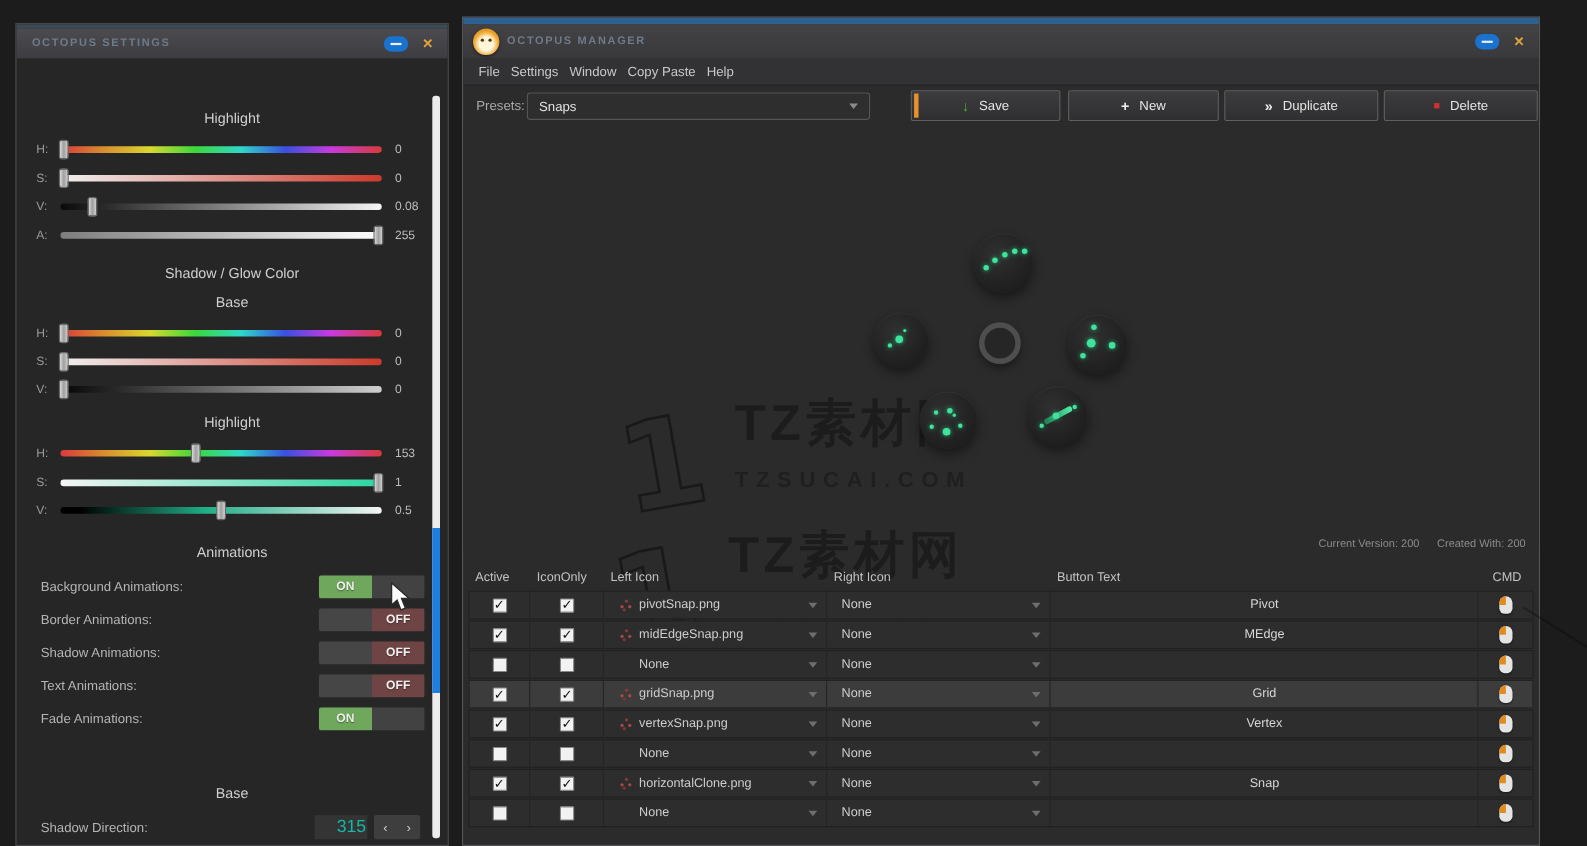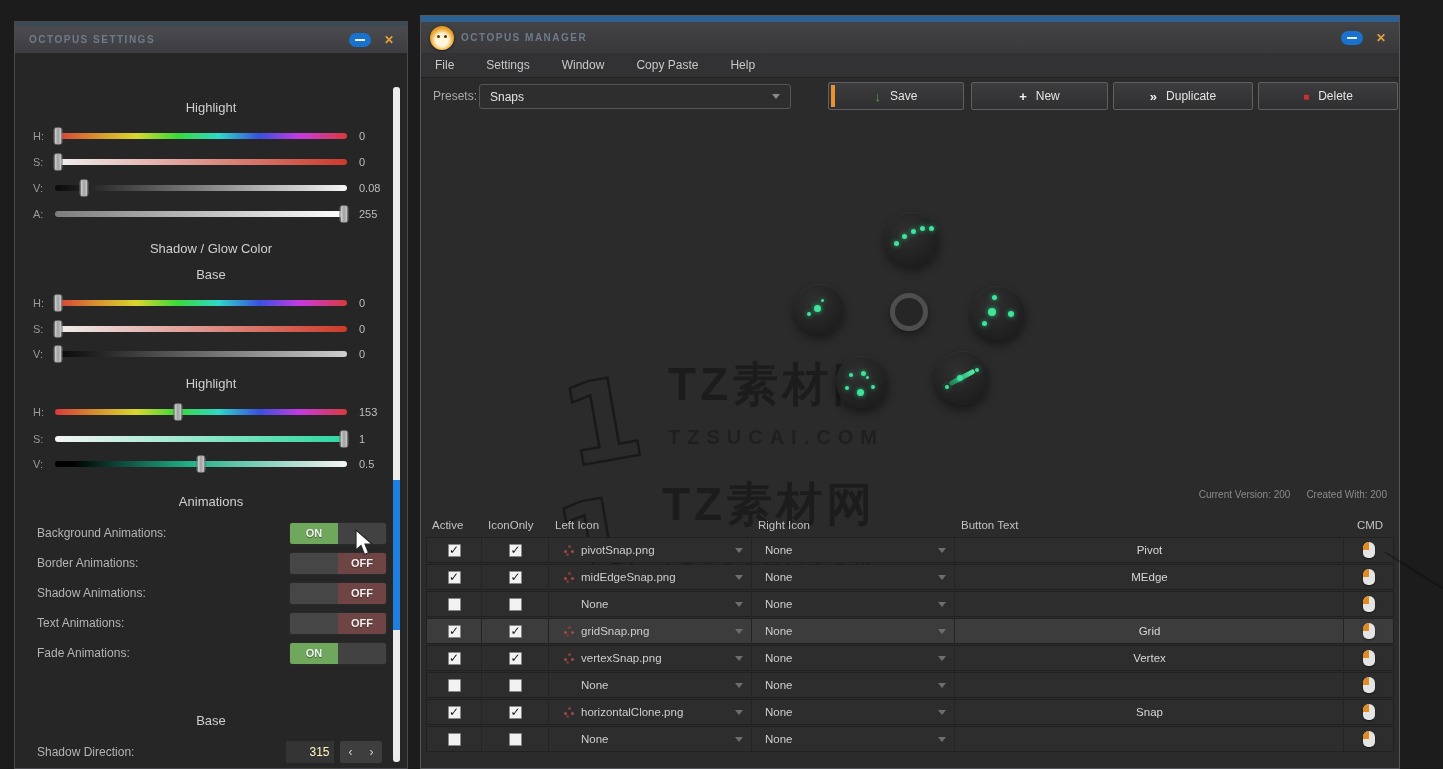--- a/index.html
+++ b/index.html
@@ -50,40 +50,40 @@
   .toggle .t-text { position:absolute; top:0; bottom:0; width:50%; display:flex; align-items:center;
                     justify-content:center; font-size:11px; font-weight:bold; color:#f0f0f0; }
   .toggle.st-on  { background:linear-gradient(90deg,#6fa85c 0 50%,#424242 50%); }
   .toggle.st-on .t-text { left:0; text-shadow:0 1px 1px #3a5c2e; }
   .toggle.st-off { background:linear-gradient(90deg,#464646 0 50%,#6e4444 50%); }
   .toggle.st-off .t-text { right:0; text-shadow:0 1px 1px #4a2a2a; }
 
   .stepper-row { left:22px; right:4px; height:24px; }
   .stepper-row .t-label { font-size:12px; color:#b4b4b4; }
   .step-value { position:absolute; left:249px; width:48px; height:22px; background:#343434;
-                color:#fef9c3; font-size:12px; display:flex; align-items:center; justify-content:center;padding-left:19px; }
+                color:#14b8a6; font-size:16px; display:flex; align-items:center; justify-content:center;padding-left:19px; }
   .step-btns { position:absolute; left:303px; width:42px; height:22px; background:#3e3e3e; border-radius:2px;
                display:flex; align-items:center; justify-content:space-around; color:#cfcfcf; font-size:12px; cursor:pointer; }
   .step-btns span { cursor:pointer; }
 
   .scrollbar { position:absolute; right:7px; top:34px; bottom:6px; width:7px; background:#ececec; border-radius:3px; }
   .scroll-thumb { position:absolute; left:0; right:0; top:393px; height:150px; background:#1f7fe0; }
 
   
   #manager-win { left:420px; top:15px; width:980px; height:754px; background:#2b2b2b; border-color:#55565a; }
   #manager-win .top-strip { position:absolute; left:0; right:0; top:0; height:6px; background:#2c6191; }
   #manager-win .titlebar { top:6px; height:31px; padding-left:40px; background:linear-gradient(#434346,#39393c); }
   .owl-icon { position:absolute; left:9px; top:4px; width:24px; height:24px; border-radius:50%;
               background:radial-gradient(circle at 50% 58%, #fff6dc 0 34%, #f0a830 60%, #b97418 100%);
               box-shadow:0 1px 3px rgba(0,0,0,.5); }
   .owl-icon::after { content:""; position:absolute; left:7px; top:9px; width:3px; height:3px; border-radius:50%;
               background:#5a3208; box-shadow:7px 0 0 #5a3208; }
 
   .menubar { position:absolute; left:0; right:0; top:37px; height:25px; background:#323234;
-             border-bottom:1px solid #222; display:flex; align-items:center; gap:32px; padding-left:14px; }
+             border-bottom:1px solid #222; display:flex; align-items:center; gap:10px; padding-left:14px; }
   .menu-item { font-size:12px; color:#c8c8c8; cursor:pointer; }
 
   .presets-row { position:absolute; left:0; right:0; top:63px; height:36px; }
   .presets-label { position:absolute; left:12px; top:10px; font-size:12px; color:#a9a9a9; }
   .preset-select { position:absolute; left:58px; top:5px; width:312px; height:25px; background:#2e2e2e;
                    border:1px solid #55555a; border-radius:3px; display:flex; align-items:center;
                    padding:0 10px; font-size:12px; color:#e2e2e2; cursor:pointer; }
   .chev { width:0; height:0; border-left:4px solid transparent; border-right:4px solid transparent;
           border-top:5px solid #8a8a8a; margin-left:auto; }
   .tool-btn { position:absolute; top:3px; height:28px; background:linear-gradient(#3c3c3e,#2f2f31);

